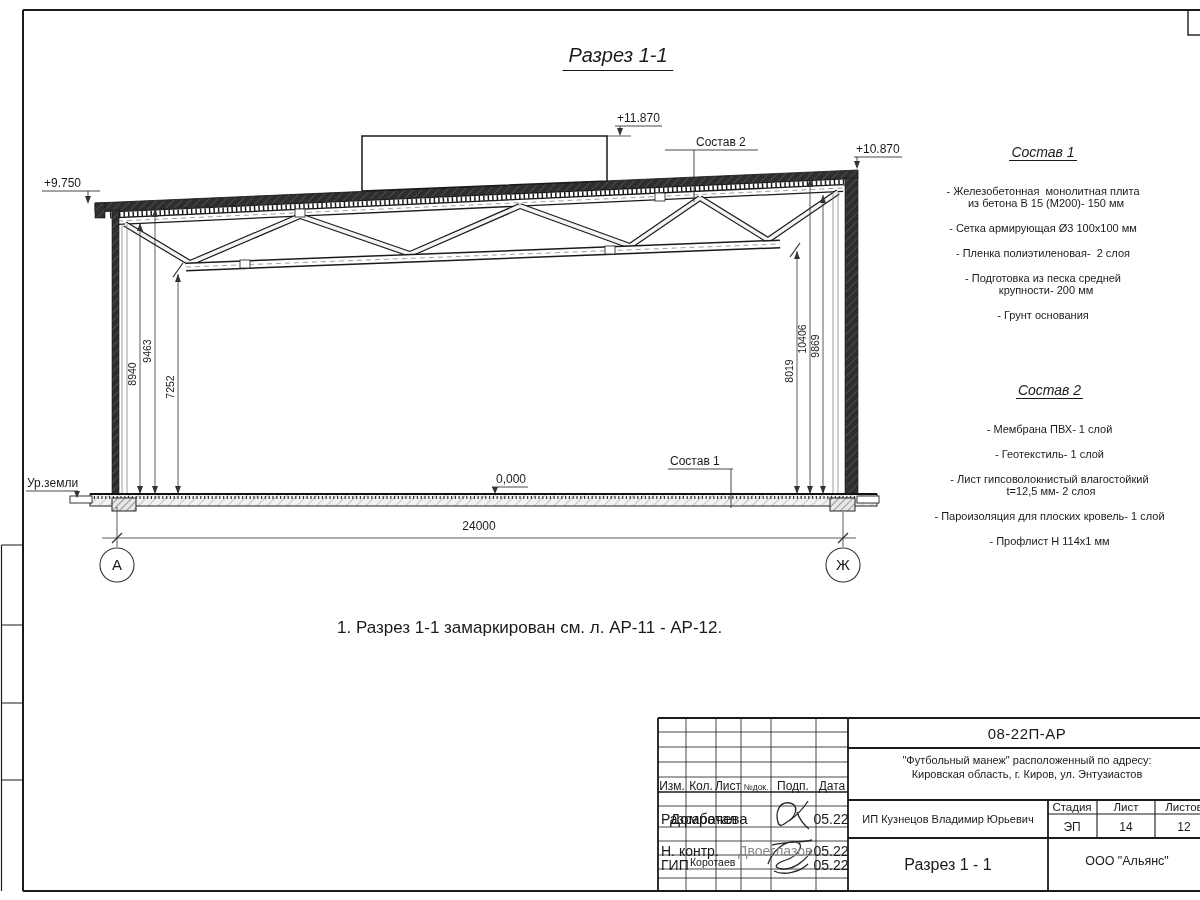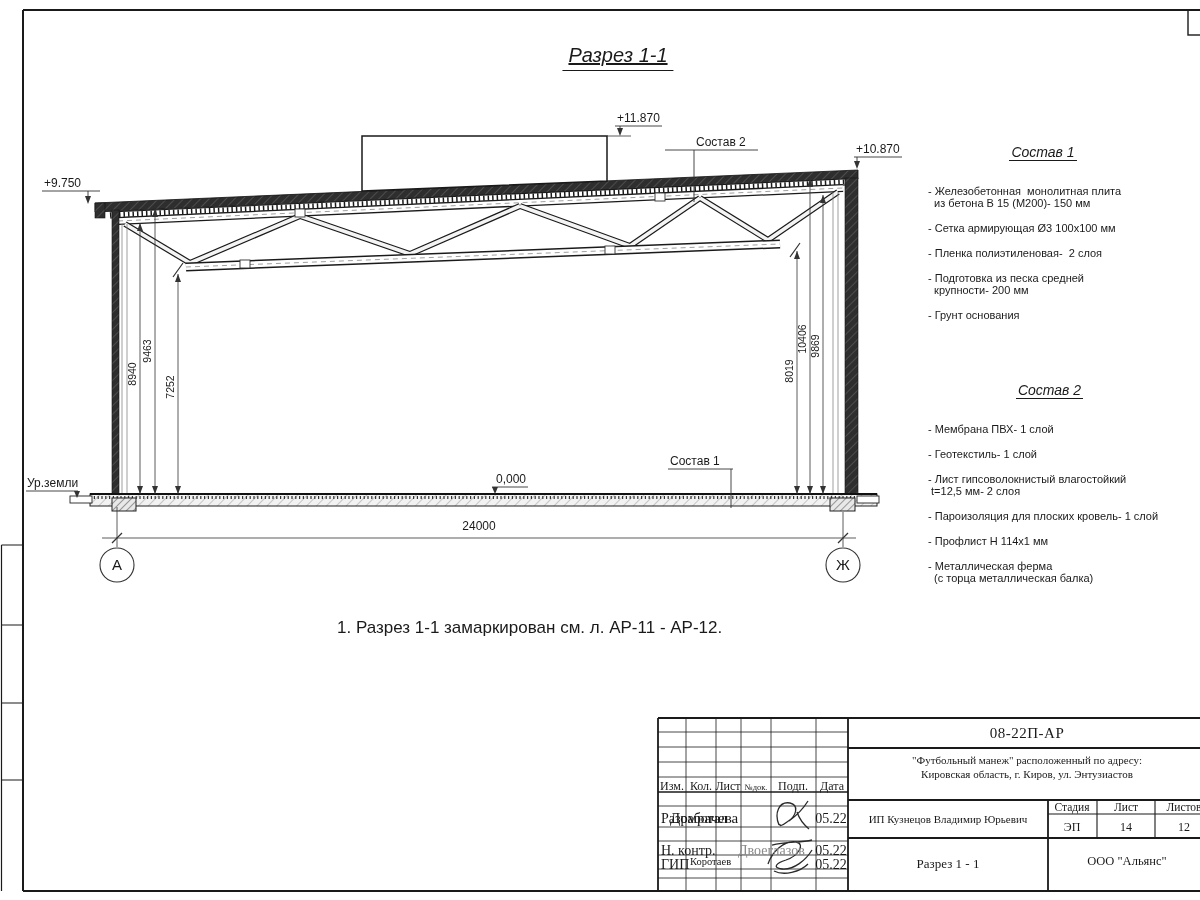--- a/index.html
+++ b/index.html
@@ -1,28 +1,28 @@
 <!DOCTYPE html>
 <html><head>
 <meta charset="utf-8">
 <style>
   html,body{margin:0;padding:0;background:#fff;}
   #page{position:relative;width:1200px;height:900px;background:#ffffff;overflow:hidden;
         font-family:"Liberation Sans", sans-serif;color:#1a1a1a;}
   .abs{position:absolute;}
   .ctr{transform:translateX(-50%);white-space:nowrap;}
   #main-title{font-size:20px;font-style:italic;}
-  #main-title span{display:inline-block;border-bottom:1.6px solid #1a1a1a;padding:0 6px 3px 6px;text-decoration:underline;}
+  #main-title span{display:inline-block;border-bottom:1.6px solid #1a1a1a;padding:0 6px 3px 6px;}
   .sostav{position:absolute;font-size:11px;line-height:12px;}
   .sostav .s-head{text-align:center;font-size:14px;font-style:italic;margin-bottom:24px;}
   .sostav .s-head span{display:inline-block;border-bottom:1.2px solid #1a1a1a;padding:0 2px 2px 2px;}
   .s-item{margin-bottom:13px;}
-  .s-row{display:flex;justify-content:flex-start;white-space:pre;}
+  .s-row{display:flex;justify-content:center;white-space:pre;}
   .note{font-size:17px;}
-  .tb{white-space:nowrap;font-family:Liberation Serif, serif;}
+  .tb{white-space:nowrap;}
   .tb10{font-size:14px;}
   .tb11{font-size:11px;}
   .tb12{font-size:12px;}
   .tb15{font-size:15px;letter-spacing:0.5px;}
   .gray{color:#8a8a8a;margin-left:48px;}
   svg text{font-family:"Liberation Sans", sans-serif;fill:#1a1a1a;}
 </style>
 </head>
 <body>
 
@@ -255,24 +255,20 @@
   <div class="s-item">
         <div class="s-row"><span>- Лист гипсоволокнистый влагостойкий</span><span></span></div>
     <div class="s-row"><span> t=12,5 мм</span><span>- 2 слоя</span></div>
       </div>
   <div class="s-item">
         <div class="s-row"><span>- Пароизоляция для плоских кровель</span><span>- 1 слой</span></div>
       </div>
   <div class="s-item">
         <div class="s-row"><span>- Профлист Н 114х1 мм</span><span></span></div>
       </div>
-  <div class="s-item">
-        <div class="s-row"><span>- Металлическая ферма</span><span></span></div>
-    <div class="s-row"><span>  (с торца металлическая балка)</span><span></span></div>
-      </div>
 </div>
 
 <div class="abs note" style="left:337px;top:618px">1. Разрез 1-1 замаркирован см. л. АР-11 - АР-12.</div>
 
 <div class="abs tb tb12 ctr" style="left:672px;top:779px">Изм.</div>
 <div class="abs tb tb12 ctr" style="left:701px;top:779px">Кол.</div>
 <div class="abs tb tb12 ctr" style="left:728px;top:779px">Лист</div>
 <div class="abs tb ctr" style="left:756px;top:782px;font-size:8.5px">№док.</div>
 <div class="abs tb tb12 ctr" style="left:793px;top:779px">Подп.</div>
 <div class="abs tb tb12 ctr" style="left:832px;top:779px">Дата</div>
@@ -294,16 +290,16 @@
 <div class="abs tb tb11 ctr" style="left:1027px;top:768px">Кировская область, г. Киров, ул. Энтузиастов</div>
 <div class="abs tb tb11 ctr" style="left:948px;top:813px">ИП Кузнецов Владимир Юрьевич</div>
 
 <div class="abs tb ctr" style="left:1072px;top:801px;font-size:11.5px">Стадия</div>
 <div class="abs tb ctr" style="left:1126px;top:801px;font-size:11.5px">Лист</div>
 <div class="abs tb ctr" style="left:1184px;top:801px;font-size:11.5px">Листов</div>
 <div class="abs tb tb12 ctr" style="left:1072px;top:820px">ЭП</div>
 <div class="abs tb tb12 ctr" style="left:1126px;top:820px">14</div>
 <div class="abs tb tb12 ctr" style="left:1184px;top:820px">12</div>
 
-<div class="abs tb ctr" style="left:948px;top:856px;font-size:13px">Разрез 1 - 1</div>
+<div class="abs tb ctr" style="left:948px;top:856px;font-size:16px">Разрез 1 - 1</div>
 <div class="abs tb ctr" style="left:1127px;top:854px;font-size:12.5px">ООО "Альянс"</div>
 
 </div>
 
 </body></html>

